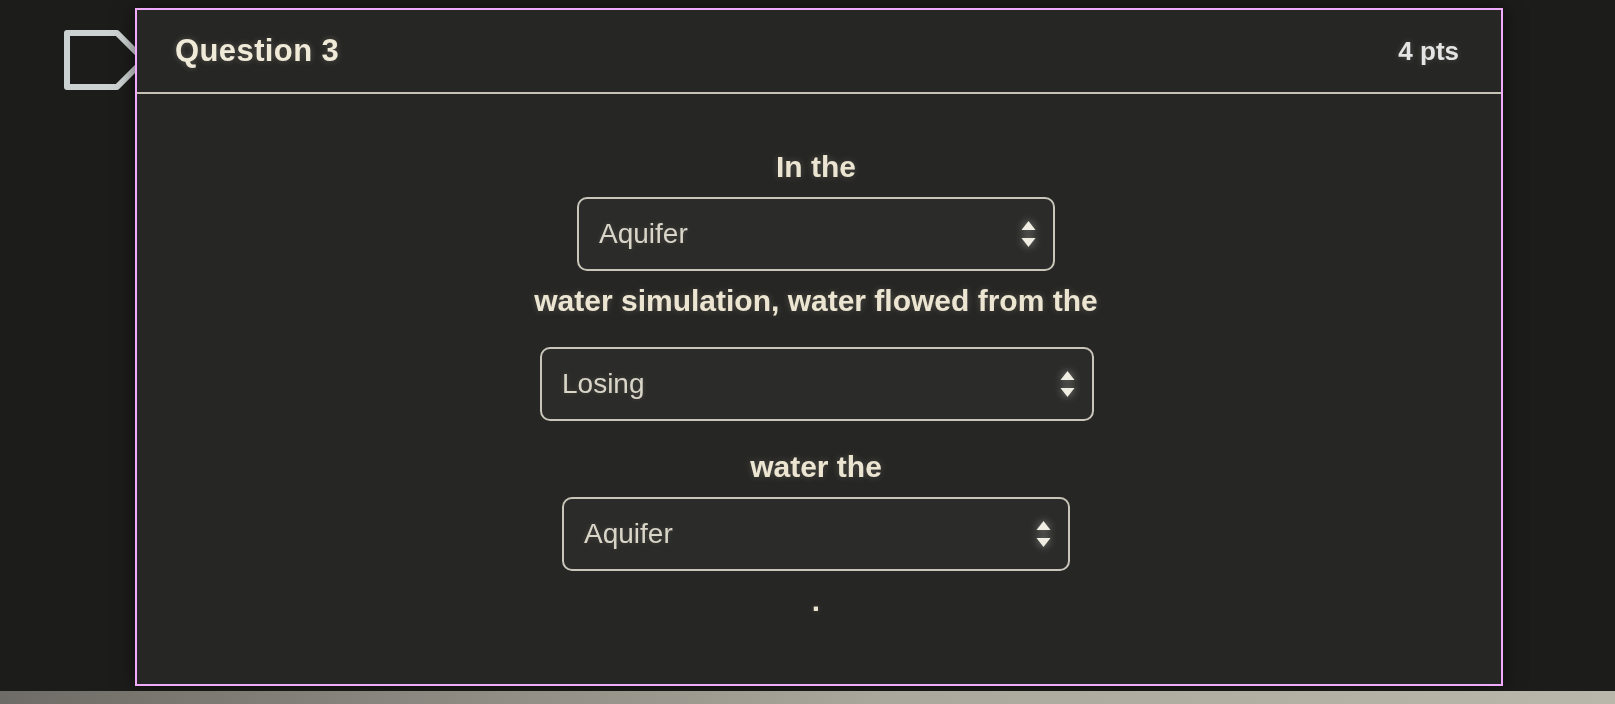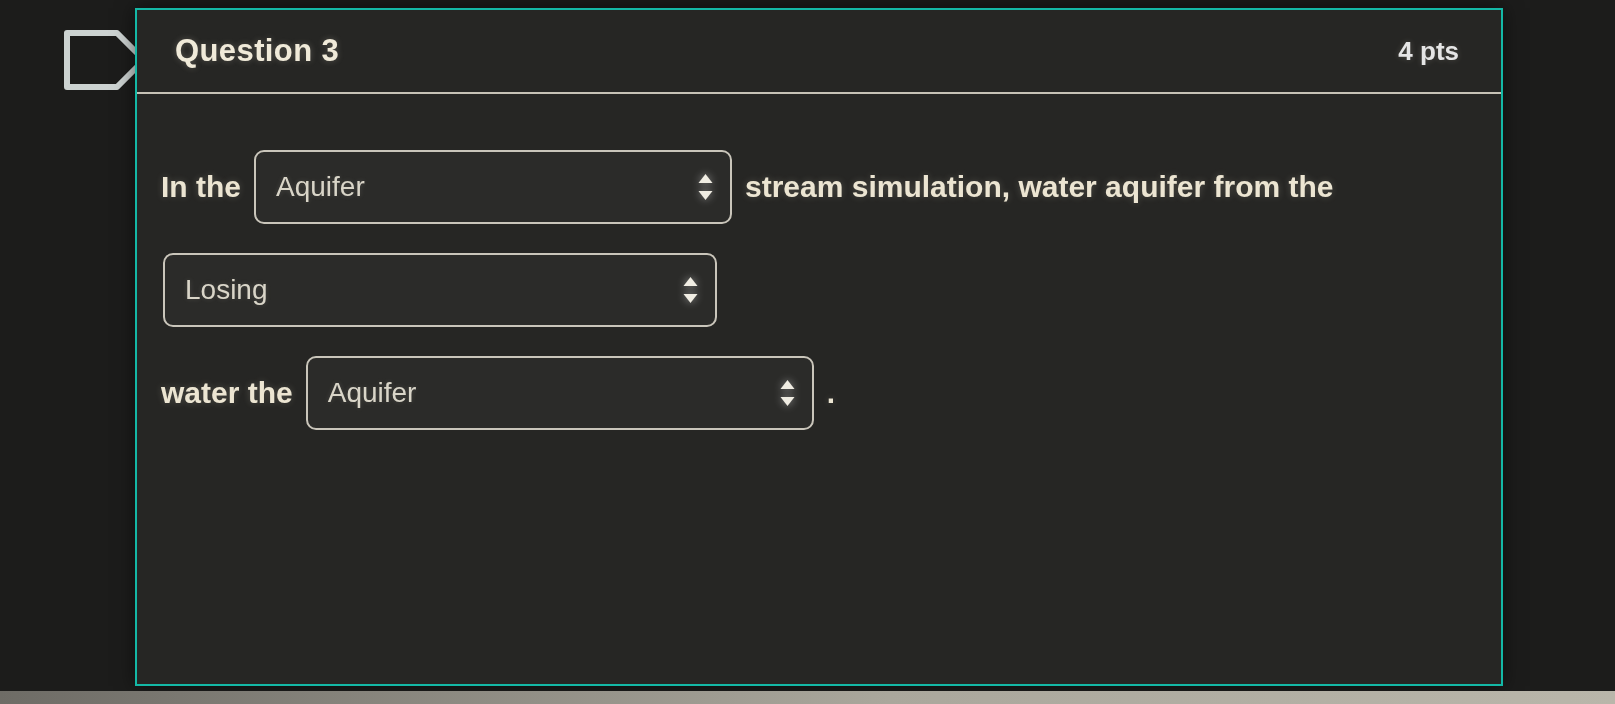--- a/index.html
+++ b/index.html
@@ -22,21 +22,21 @@
   }
 
   
   .card {
     position: absolute;
     left: 135px;
     top: 8px;
     width: 1368px;
     height: 678px;
     background: #262624;
-    border: 2px solid #14b8a6;
+    border: 2px solid #f0abfc;
     box-sizing: border-box;
     box-shadow: 0 0 18px rgba(0,0,0,0.55);
   }
 
   .card-header {
     display: flex;
     justify-content: space-between;
     align-items: center;
     height: 84px;
     padding: 0 42px 0 38px;
@@ -66,20 +66,21 @@
 
   .line {
     display: flex;
     align-items: center;
     gap: 13px;
     font-size: 30px;
     font-weight: bold;
     color: #ece5d2;
     text-shadow: 0 0 7px rgba(235,226,205,0.22);
     white-space: nowrap;
+    flex-direction: column;
   }
 
   .blank {
     display: flex;
     align-items: center;
     justify-content: space-between;
     height: 74px;
     box-sizing: border-box;
     border: 2px solid #c9c5ba;
     border-radius: 10px;
@@ -135,21 +136,21 @@
       <span>In the</span>
       <div class="blank" style="width:478px">
         <span class="value">Aquifer</span>
         <span class="arrow">
           <svg width="17" height="28" viewBox="0 0 17 28">
             <path d="M8.5 1 L15.5 10 H1.5 Z" fill="#f0ede3"></path>
             <path d="M8.5 27 L1.5 18 H15.5 Z" fill="#f0ede3"></path>
           </svg>
         </span>
       </div>
-      <span>stream simulation, water aquifer from the</span>
+      <span>water simulation, water flowed from the</span>
     </div>
 
 
     <div class="line indent-sm">
       <div class="blank" style="width:554px">
         <span class="value">Losing</span>
         <span class="arrow">
           <svg width="17" height="28" viewBox="0 0 17 28">
             <path d="M8.5 1 L15.5 10 H1.5 Z" fill="#f0ede3"></path>
             <path d="M8.5 27 L1.5 18 H15.5 Z" fill="#f0ede3"></path>

